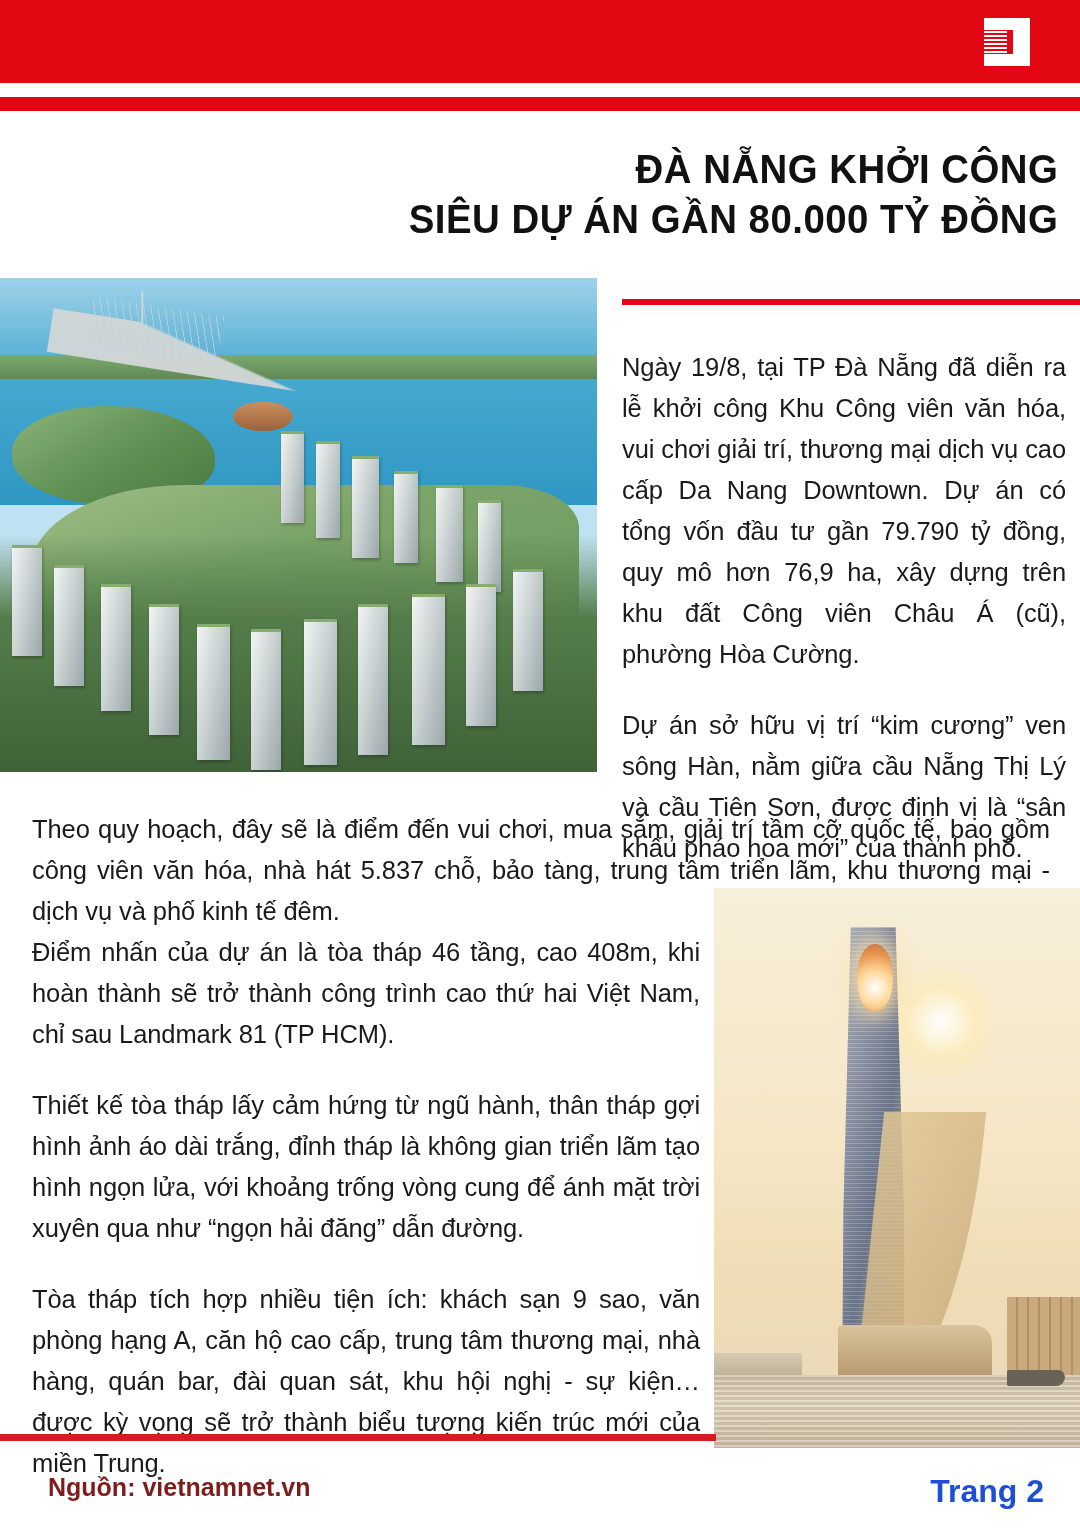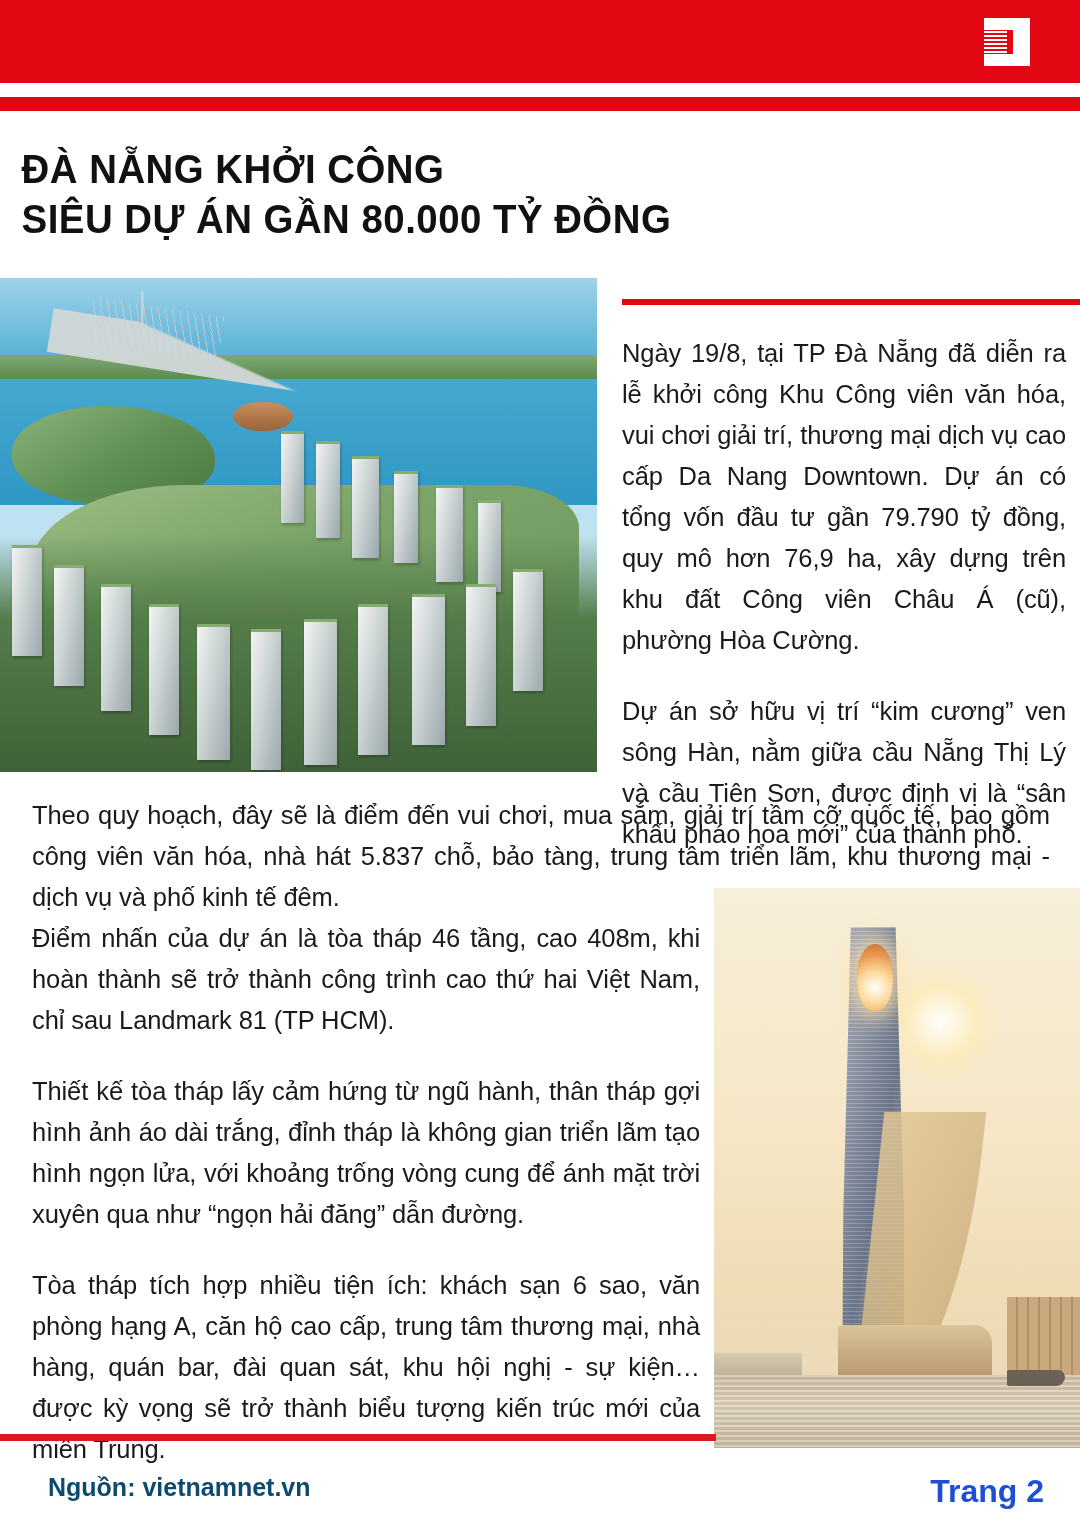--- a/index.html
+++ b/index.html
@@ -105,21 +105,21 @@
     font-weight: bold;
     color: #ffffff;
   }
 
   
   .title-block {
     position: absolute;
     top: 144px;
     left: 0;
     width: 1080px;
-    text-align: left;
+    text-align: right;
   }
   .title-line {
     font-family: "Liberation Sans", sans-serif;
     font-weight: bold;
     font-size: 40px;
     line-height: 50px;
     letter-spacing: 0.5px;
     color: #111111;
     transform: scaleX(0.96);
   }
@@ -248,21 +248,21 @@
     left: 622px;
     top: 331px;
     width: 444px;
   }
   .body-text {
     font-family: "Liberation Sans", sans-serif;
     font-size: 25.5px;
     line-height: 41px;
     color: #1a1a1a;
     text-align: justify;
-    margin: 2px 0 30px 0;
+    margin: 16px 0 30px 0;
     letter-spacing: -0.1px;
   }
   .body-text:last-child { margin-bottom: 0; }
 
   
   .full-para {
     position: absolute;
     left: 32px;
     top: 793px;
     width: 1018px;
@@ -389,21 +389,21 @@
     width: 1080px;
     height: 40px;
   }
   .footer-source {
     position: absolute;
     left: 48px;
     top: 0;
     font-family: "Liberation Sans", sans-serif;
     font-size: 25px;
     font-weight: bold;
-    color: #0c4a6e;
+    color: #7f1d1d;
   }
   .footer-page {
     position: absolute;
     right: 36px;
     top: 0;
     font-family: "Liberation Sans", sans-serif;
     font-size: 32px;
     font-weight: bold;
     color: #1d4ed8;
   }
@@ -468,21 +468,21 @@
   <p class="body-text">Dự án sở hữu vị trí “kim cương” ven sông Hàn, nằm giữa cầu Nẵng Thị Lý và cầu Tiên Sơn, được định vị là “sân khấu pháo hoa mới” của thành phố.</p>
 </div>
 
 <div class="full-para">
   <p class="body-text">Theo quy hoạch, đây sẽ là điểm đến vui chơi, mua sắm, giải trí tầm cỡ quốc tế, bao gồm công viên văn hóa, nhà hát 5.837 chỗ, bảo tàng, trung tâm triển lãm, khu thương mại - dịch vụ và phố kinh tế đêm.</p>
 </div>
 
 <div class="lower-left">
   <p class="body-text">Điểm nhấn của dự án là tòa tháp 46 tầng, cao 408m, khi hoàn thành sẽ trở thành công trình cao thứ hai Việt Nam, chỉ sau Landmark 81 (TP HCM).</p>
   <p class="body-text">Thiết kế tòa tháp lấy cảm hứng từ ngũ hành, thân tháp gợi hình ảnh áo dài trắng, đỉnh tháp là không gian triển lãm tạo hình ngọn lửa, với khoảng trống vòng cung để ánh mặt trời xuyên qua như “ngọn hải đăng” dẫn đường.</p>
-  <p class="body-text">Tòa tháp tích hợp nhiều tiện ích: khách sạn 6 sao, văn phòng hạng A, căn hộ cao cấp, trung tâm thương mại, nhà hàng, quán bar, đài quan sát, khu hội nghị - sự kiện… được kỳ vọng sẽ trở thành biểu tượng kiến trúc mới của miền Trung.</p>
+  <p class="body-text">Tòa tháp tích hợp nhiều tiện ích: khách sạn 9 sao, văn phòng hạng A, căn hộ cao cấp, trung tâm thương mại, nhà hàng, quán bar, đài quan sát, khu hội nghị - sự kiện… được kỳ vọng sẽ trở thành biểu tượng kiến trúc mới của miền Trung.</p>
 </div>
 
 <div class="tower-photo">
   <div class="tower-sun"></div>
   <div class="tower-city-left"></div>
   <div class="tower-city-right"></div>
   <div class="tower-body"></div>
   <div class="tower-sweep"></div>
   <div class="tower-arc"></div>
   <div class="tower-podium"></div>

